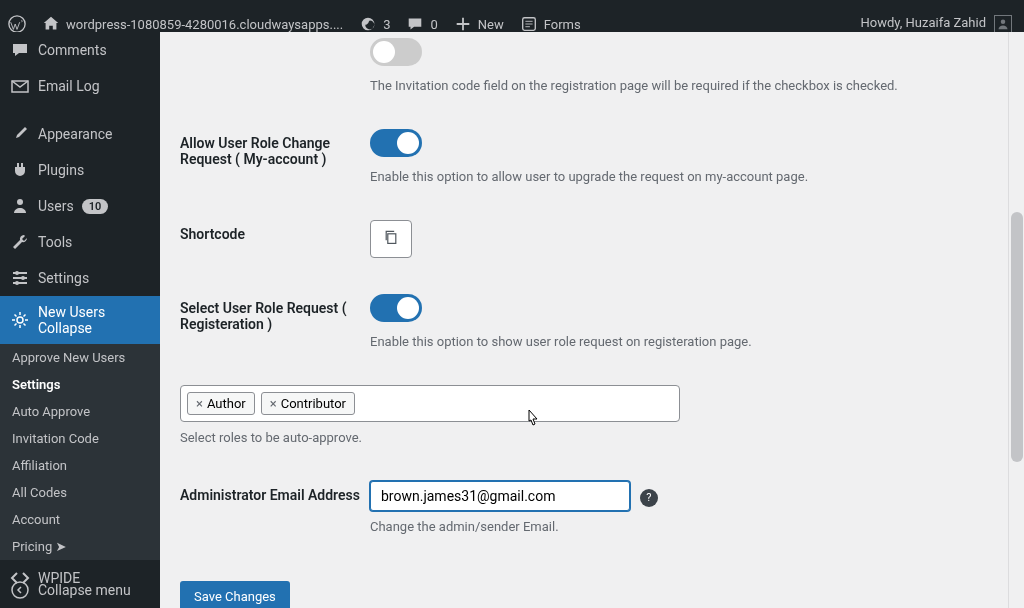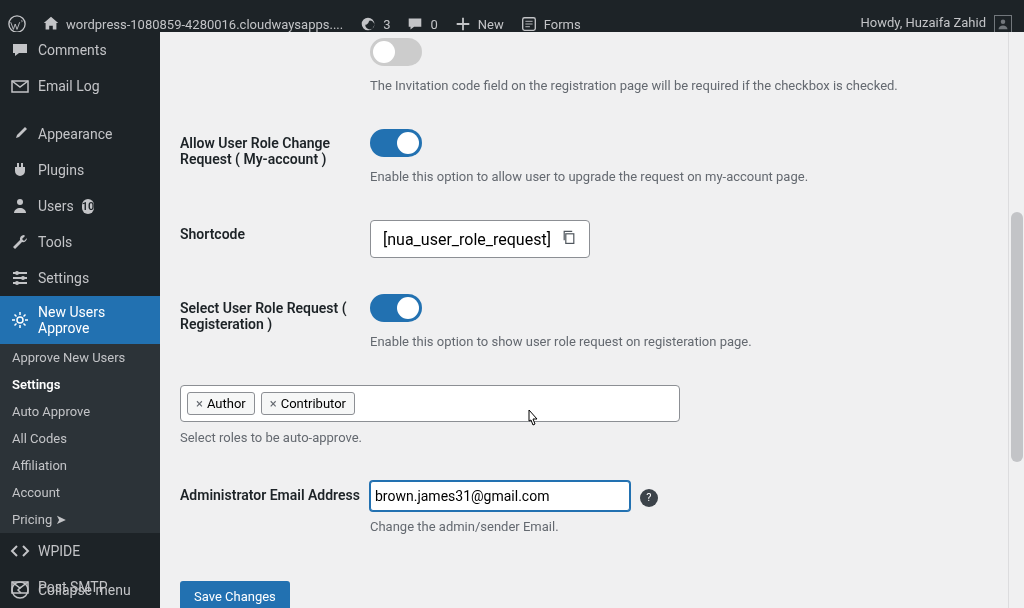--- a/index.html
+++ b/index.html
@@ -13,21 +13,21 @@
 .avatar-box { width: 18px; height: 18px; border: 1px solid #72777c; display: flex; align-items: center; justify-content: center; }
 
 .sidebar { position: absolute; left: 0; top: 32px; width: 160px; height: 576px; background: #1d2327; color: #c3c4c7; font-size: 14px; }
 .menu-item { display: flex; align-items: center; padding: 8px 10px; gap: 8px; cursor: pointer; position: relative; }
 .menu-item svg { width: 20px; height: 20px; flex-shrink: 0; }
 .menu-item.current { background: #2271b1; color: #fff; }
 .menu-item.current::after { content: ''; position: absolute; right: -8px; top: 50%; transform: translateY(-50%); border: 8px solid transparent; border-right-color: #f0f0f1; }
 .submenu { background: #2c3338; }
 .submenu-item { padding: 6px 12px; font-size: 13px; cursor: pointer; color: #c3c4c7; }
 .submenu-item.current { color: #fff; font-weight: 600; }
-.badge-light { background: #c3c4c7; color: #1d2327; border-radius: 9px; padding: 1px 0; font-size: 11px; font-weight: 600; }
+.badge-light { background: #c3c4c7; color: #1d2327; border-radius: 9px; padding: 1px 7px; font-size: 11px; font-weight: 600; }
 .collapse { position: absolute; bottom: 0; left: 0; right: 0; }
 
 .main { position: absolute; left: 160px; top: 32px; right: 0; bottom: 0; background: #f0f0f1; overflow-y: auto; padding: 0 20px; }
 .form-row { display: flex; padding: 15px 0; margin-top: 6px; }
 .form-label { width: 190px; font-size: 14px; color: #1d2327; font-weight: 600; padding-top: 6px; }
 .form-field { flex: 1; }
 .desc { color: #646970; font-size: 13px; margin-top: 8px; }
 
 .toggle { width: 52px; height: 28px; border-radius: 14px; position: relative; display: inline-block; cursor: pointer; }
 .toggle.on { background: #2271b1; }
@@ -36,21 +36,21 @@
 .toggle.on::after { right: 3px; }
 .toggle.off::after { left: 3px; }
 
 .shortcode-box { display: inline-flex; align-items: center; border: 1px solid #8c8f94; border-radius: 4px; padding: 8px 12px; background: #fff; gap: 10px; }
 .copy-icon { cursor: pointer; }
 
 .tags-input { border: 1px solid #8c8f94; border-radius: 4px; padding: 6px; background: #fff; display: flex; gap: 6px; width: 500px; }
 .tag { border: 1px solid #8c8f94; border-radius: 3px; padding: 3px 8px; font-size: 13px; display: flex; align-items: center; gap: 4px; background: #f6f7f7; }
 .tag-x { cursor: pointer; color: #646970; }
 
-.text-input { border: 1px solid #2271b1; border-radius: 3px; padding: 6px 4px; background: #fff; font-size: 14px; width: 260px; box-shadow: 0 0 0 1px #2271b1; outline: none; }
+.text-input { border: 1px solid #2271b1; border-radius: 3px; padding: 6px 10px; background: #fff; font-size: 14px; width: 260px; box-shadow: 0 0 0 1px #2271b1; outline: none; }
 .help-icon { display: inline-flex; width: 18px; height: 18px; background: #3c434a; color: #fff; border-radius: 50%; align-items: center; justify-content: center; font-size: 11px; margin-left: 6px; }
 
 .save-btn { background: #2271b1; color: #fff; border: none; padding: 8px 14px; border-radius: 3px; font-size: 13px; cursor: pointer; margin-top: 32px; }
 
 .footer { display: flex; justify-content: space-between; padding: 20px 0; font-size: 13px; color: #646970; margin-top: 30px; }
 
 .cursor-icon { position: absolute; left: 524px; top: 409px; z-index: 100; pointer-events: none; }
 
 .scrollbar-track { position: absolute; right: 0; top: 32px; width: 16px; height: 576px; background: #f0f0f1; border-left: 1px solid #dcdcde; }
 .scrollbar-thumb { position: absolute; left: 2px; width: 12px; background: #c3c4c7; border-radius: 6px; top: 180px; height: 250px; }
@@ -157,28 +157,29 @@
         <circle cx="13" cy="10" r="2"></circle>
         <circle cx="7" cy="15" r="2"></circle>
       </svg>
     <span>Settings</span>
   </div>
   <div class="menu-item current">
     <svg viewBox="0 0 20 20" fill="currentColor">
         <circle cx="10" cy="10" r="3" fill="none" stroke="currentColor" stroke-width="1.5"></circle>
         <path d="M10 2v3M10 15v3M2 10h3M15 10h3M4.5 4.5l2 2M13.5 13.5l2 2M4.5 15.5l2-2M13.5 6.5l2-2" stroke="currentColor" stroke-width="1.5"></path>
       </svg>
-    <span>New Users Approve</span>
+    <span>New Users Collapse</span>
   </div>
   <div class="submenu">
     <div class="submenu-item">Approve New Users</div>
     <div class="submenu-item current">Settings</div>
     <div class="submenu-item">Auto Approve</div>
+    <div class="submenu-item">Invitation Code</div>
+    <div class="submenu-item">Affiliation</div>
     <div class="submenu-item">All Codes</div>
-    <div class="submenu-item">Affiliation</div>
     <div class="submenu-item">Account</div>
     <div class="submenu-item">Pricing ➤</div>
   </div>
   <div class="menu-item">
     <svg viewBox="0 0 20 20" fill="currentColor">
         <path d="M7 5l-5 5 5 5M13 5l5 5-5 5" fill="none" stroke="currentColor" stroke-width="2"></path>
       </svg>
     <span>WPIDE</span>
   </div>
   <div class="menu-item">
@@ -211,21 +212,20 @@
     <div class="form-field">
       <div class="toggle on"></div>
       <div class="desc">Enable this option to allow user to upgrade the request on my-account page.</div>
     </div>
   </div>
 
   <div class="form-row">
     <div class="form-label">Shortcode</div>
     <div class="form-field">
       <div class="shortcode-box">
-        <span>[nua_user_role_request]</span>
         <span class="copy-icon">
           <svg width="16" height="16" viewBox="0 0 20 20" fill="none" stroke="#50575e" stroke-width="1.5">
               <rect x="6" y="6" width="10" height="12"></rect>
               <path d="M4 14V3h10"></path>
             </svg>
         </span>
       </div>
     </div>
   </div>
 

